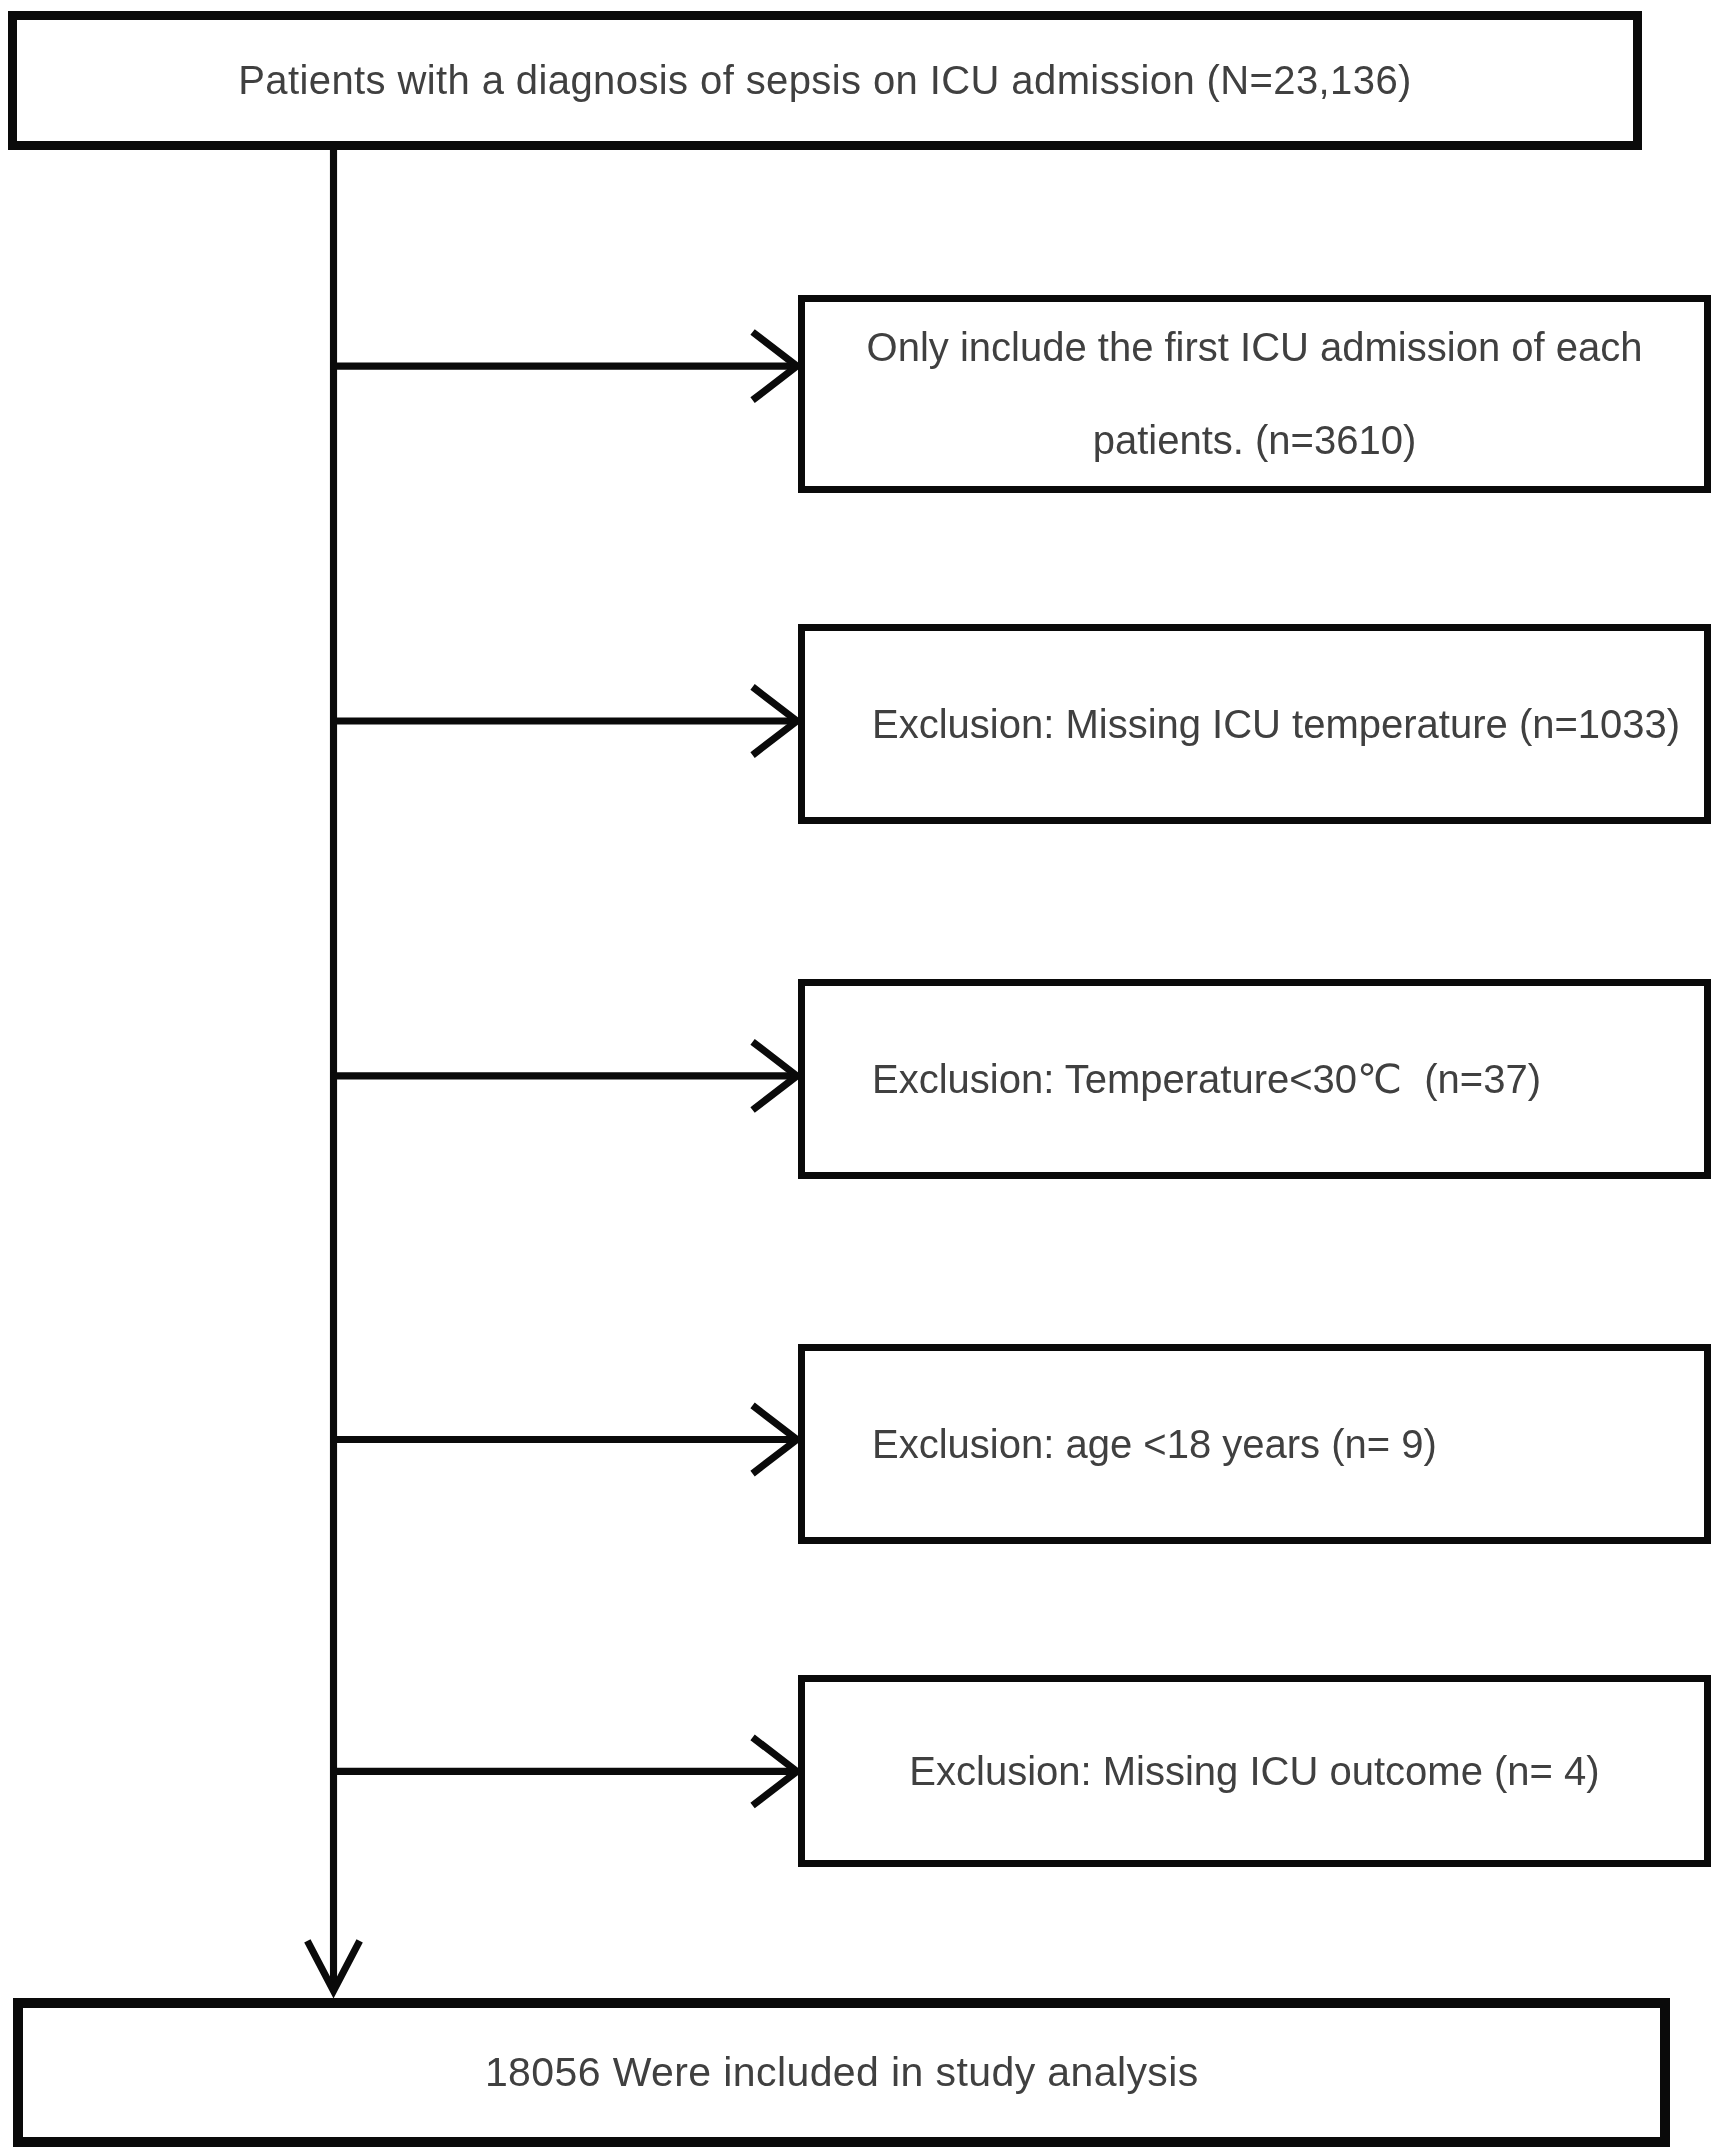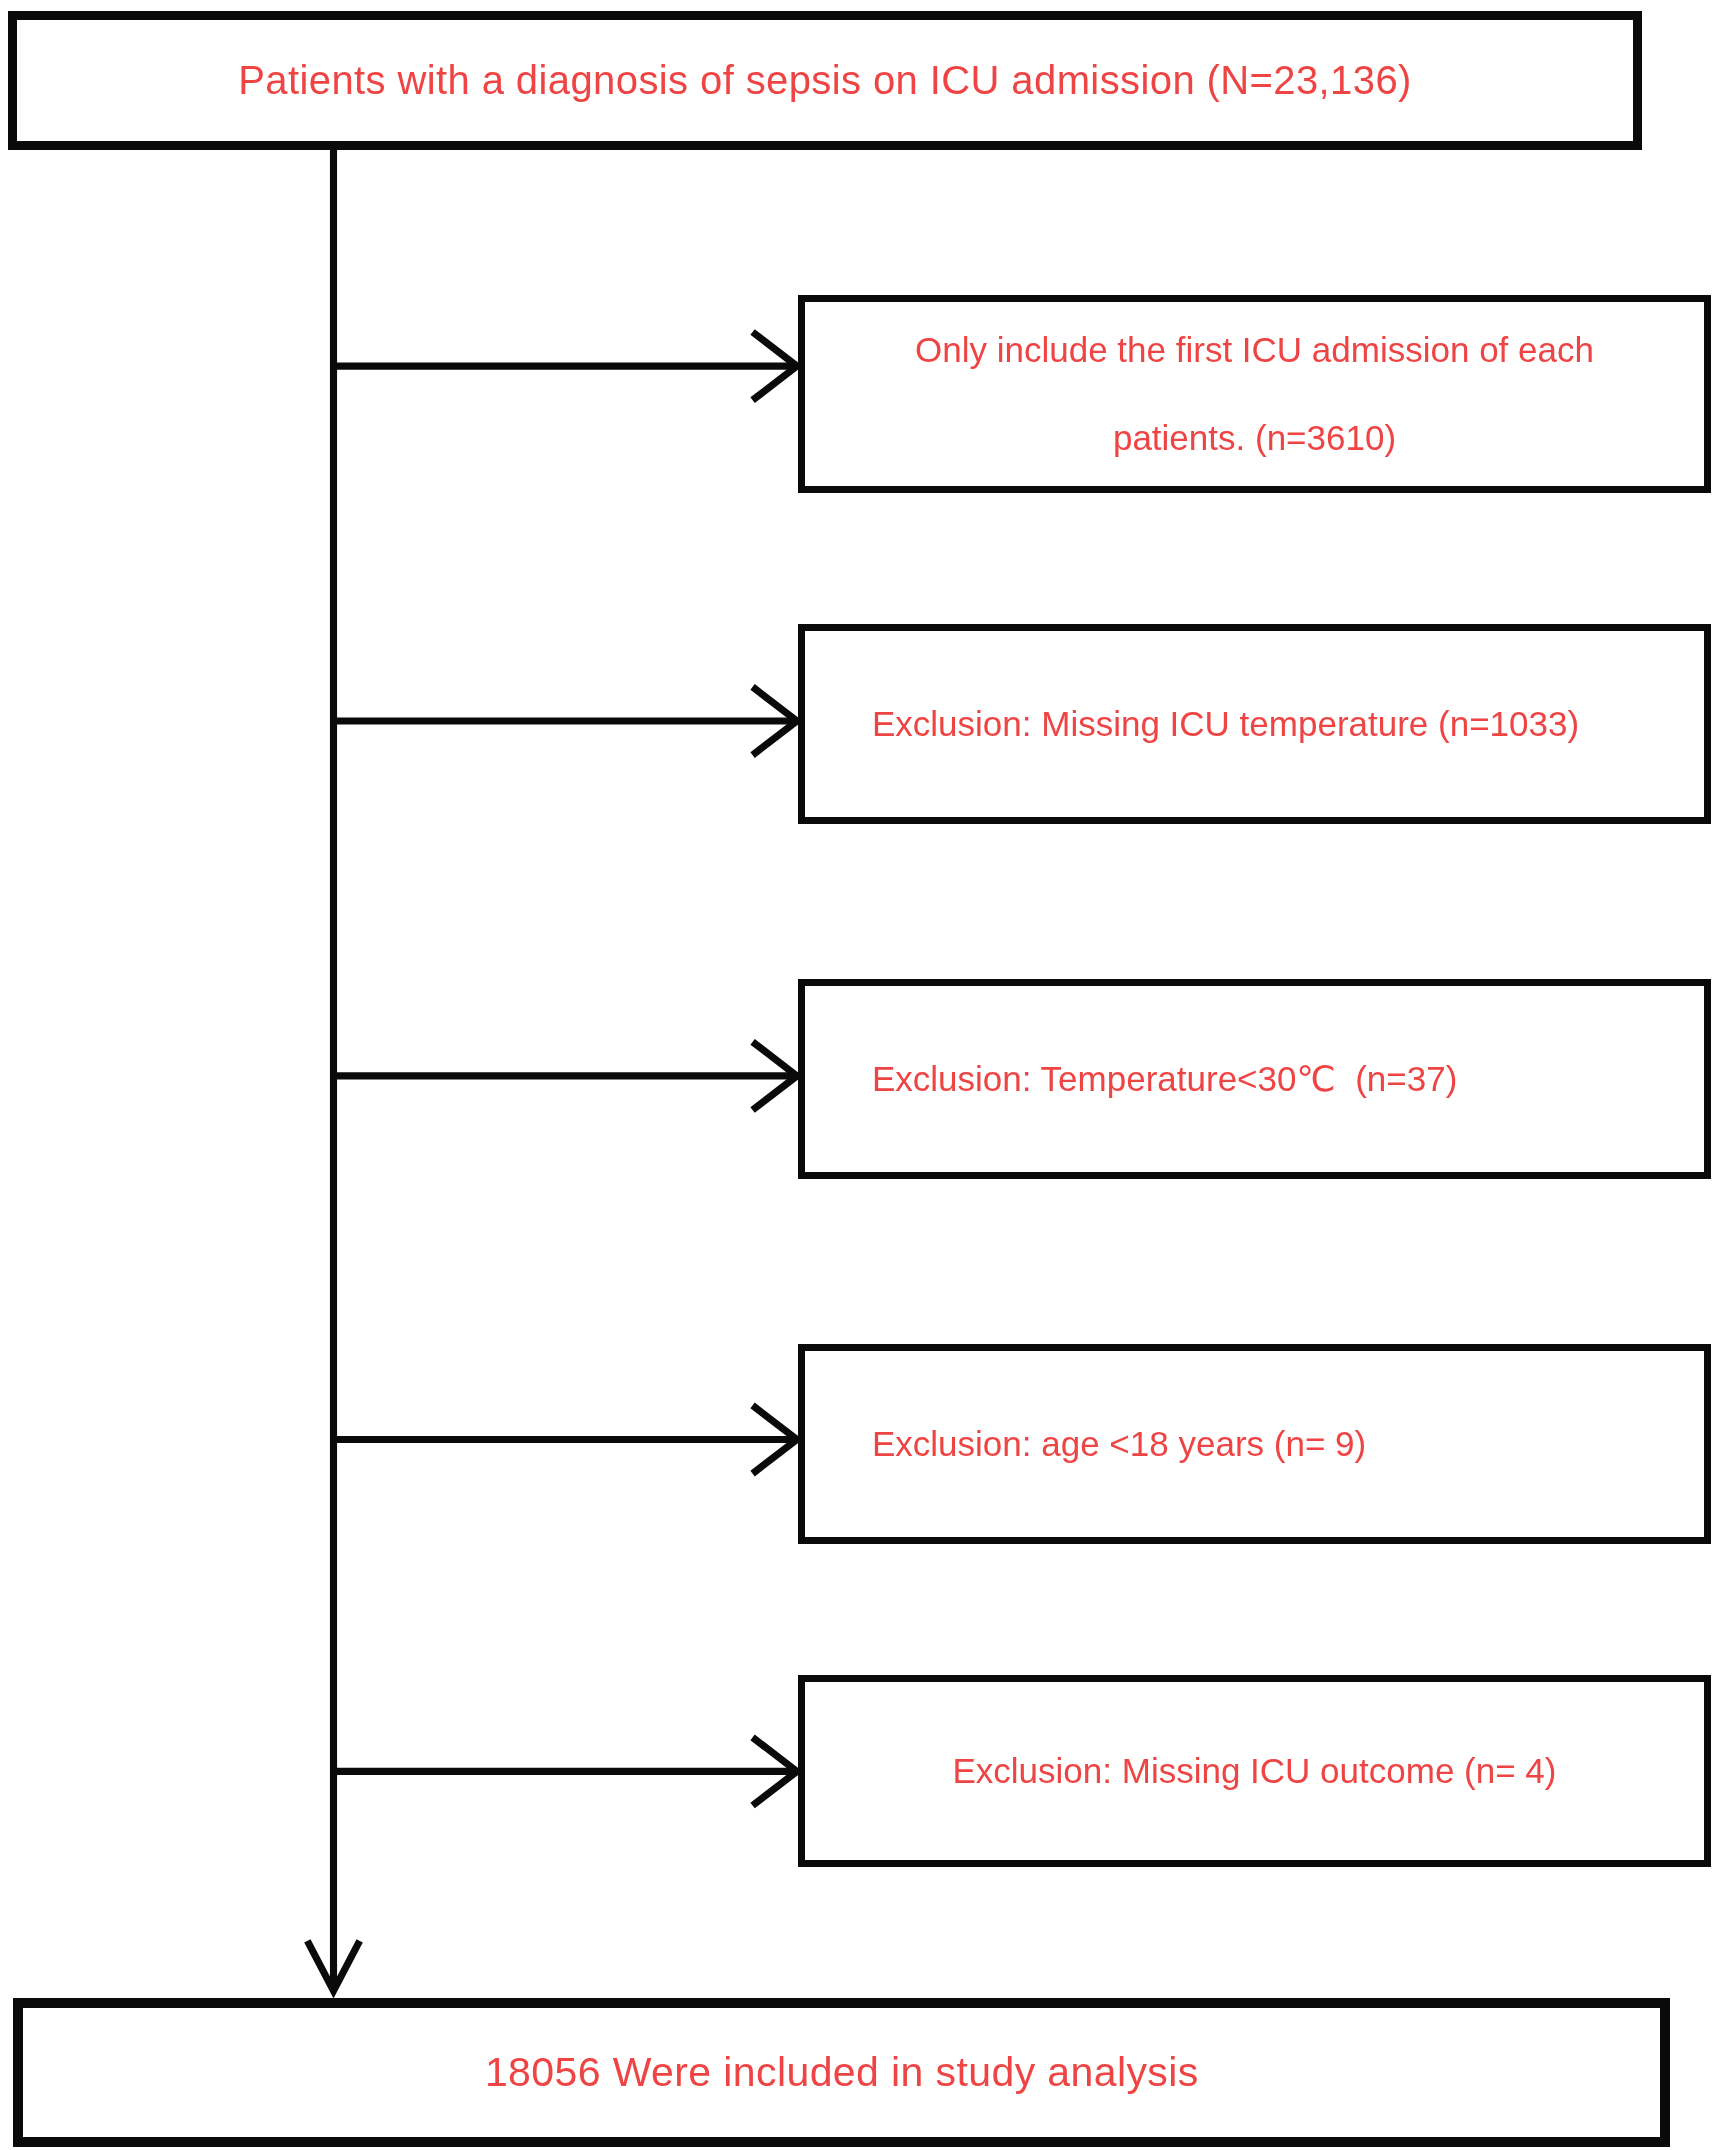--- a/index.html
+++ b/index.html
@@ -2,21 +2,21 @@
 <html style="font-size:12.7px"><head>
 <meta charset="utf-8">
 <style>
   html, body { margin: 0; padding: 0; background: #ffffff; }
   .canvas {
     position: relative;
     width: 1723px;
     height: 2151px;
     background: #ffffff;
     font-family: "Liberation Sans", "DejaVu Sans", sans-serif;
-    color: #ef4444;
+    color: #404040;
     overflow: hidden;
   }
   svg.connectors {
     position: absolute;
     left: 0; top: 0;
     width: 1723px; height: 2151px;
   }
   .box {
     position: absolute;
     background: #ffffff;
@@ -30,21 +30,21 @@
     width: 1634px; height: 139px;
     border: 9.5px solid #0a0a0a;
     align-items: center;
     font-size: 40px;
     letter-spacing: 0.4px;
   }
   .side-box {
     left: 798px;
     width: 913px;
     border: 7.1px solid #0a0a0a;
-    font-size: 35px;
+    font-size: 40px;
   }
   .side-box.centered { align-items: center; text-align: center; }
   .side-box.leftpad  { align-items: flex-start; padding-left: 67px; text-align: left; }
   .bottom-box {
     left: 6.3px; top: 1998px;
     width: 1657px; height: 149px;
     border: 10.3px solid #0a0a0a;
     align-items: center;
     font-size: 41px;
     letter-spacing: 0.4px;

